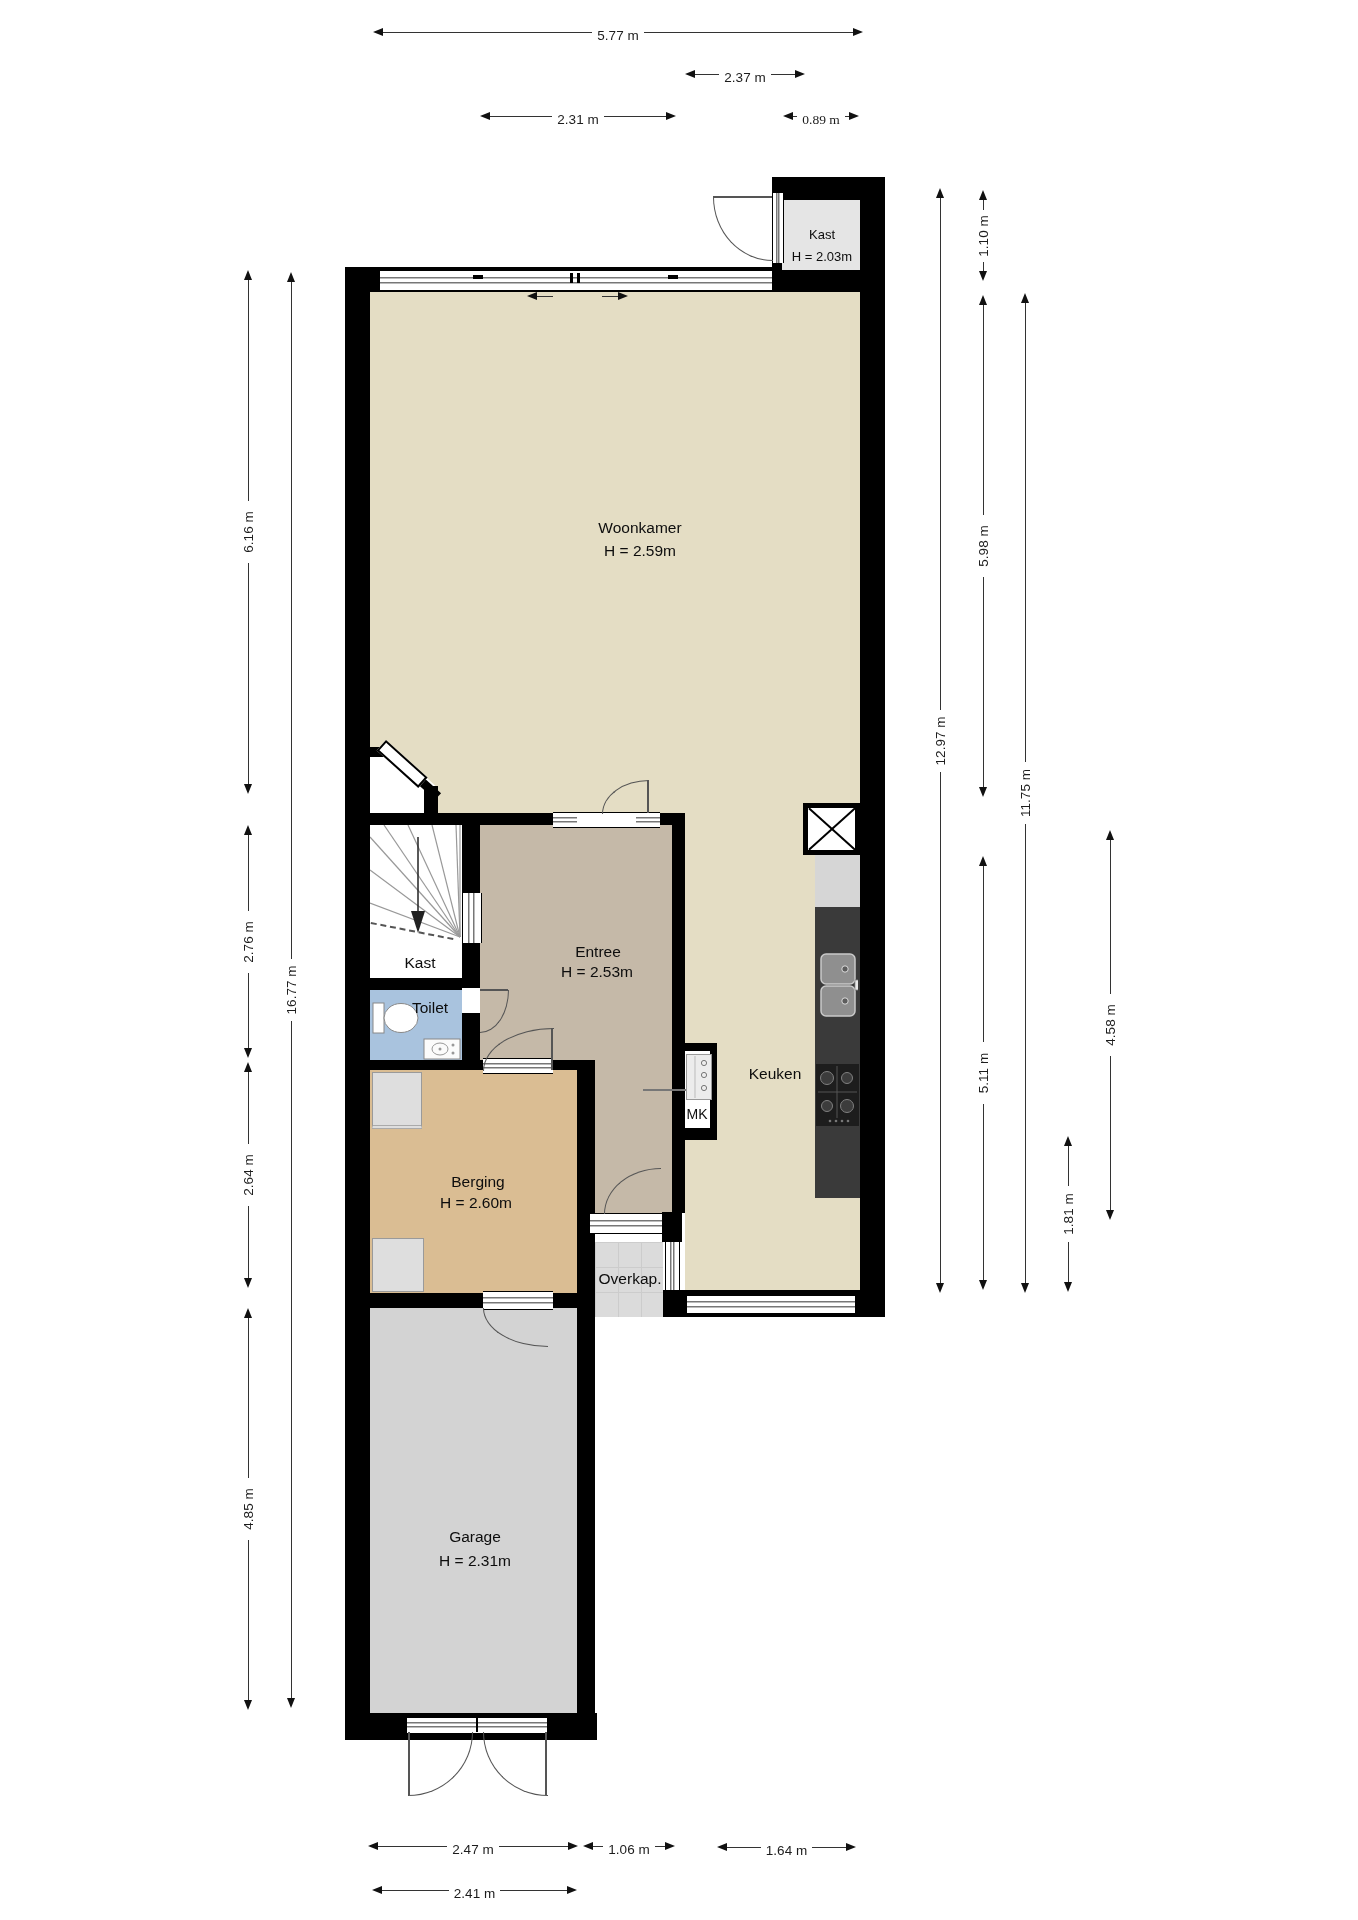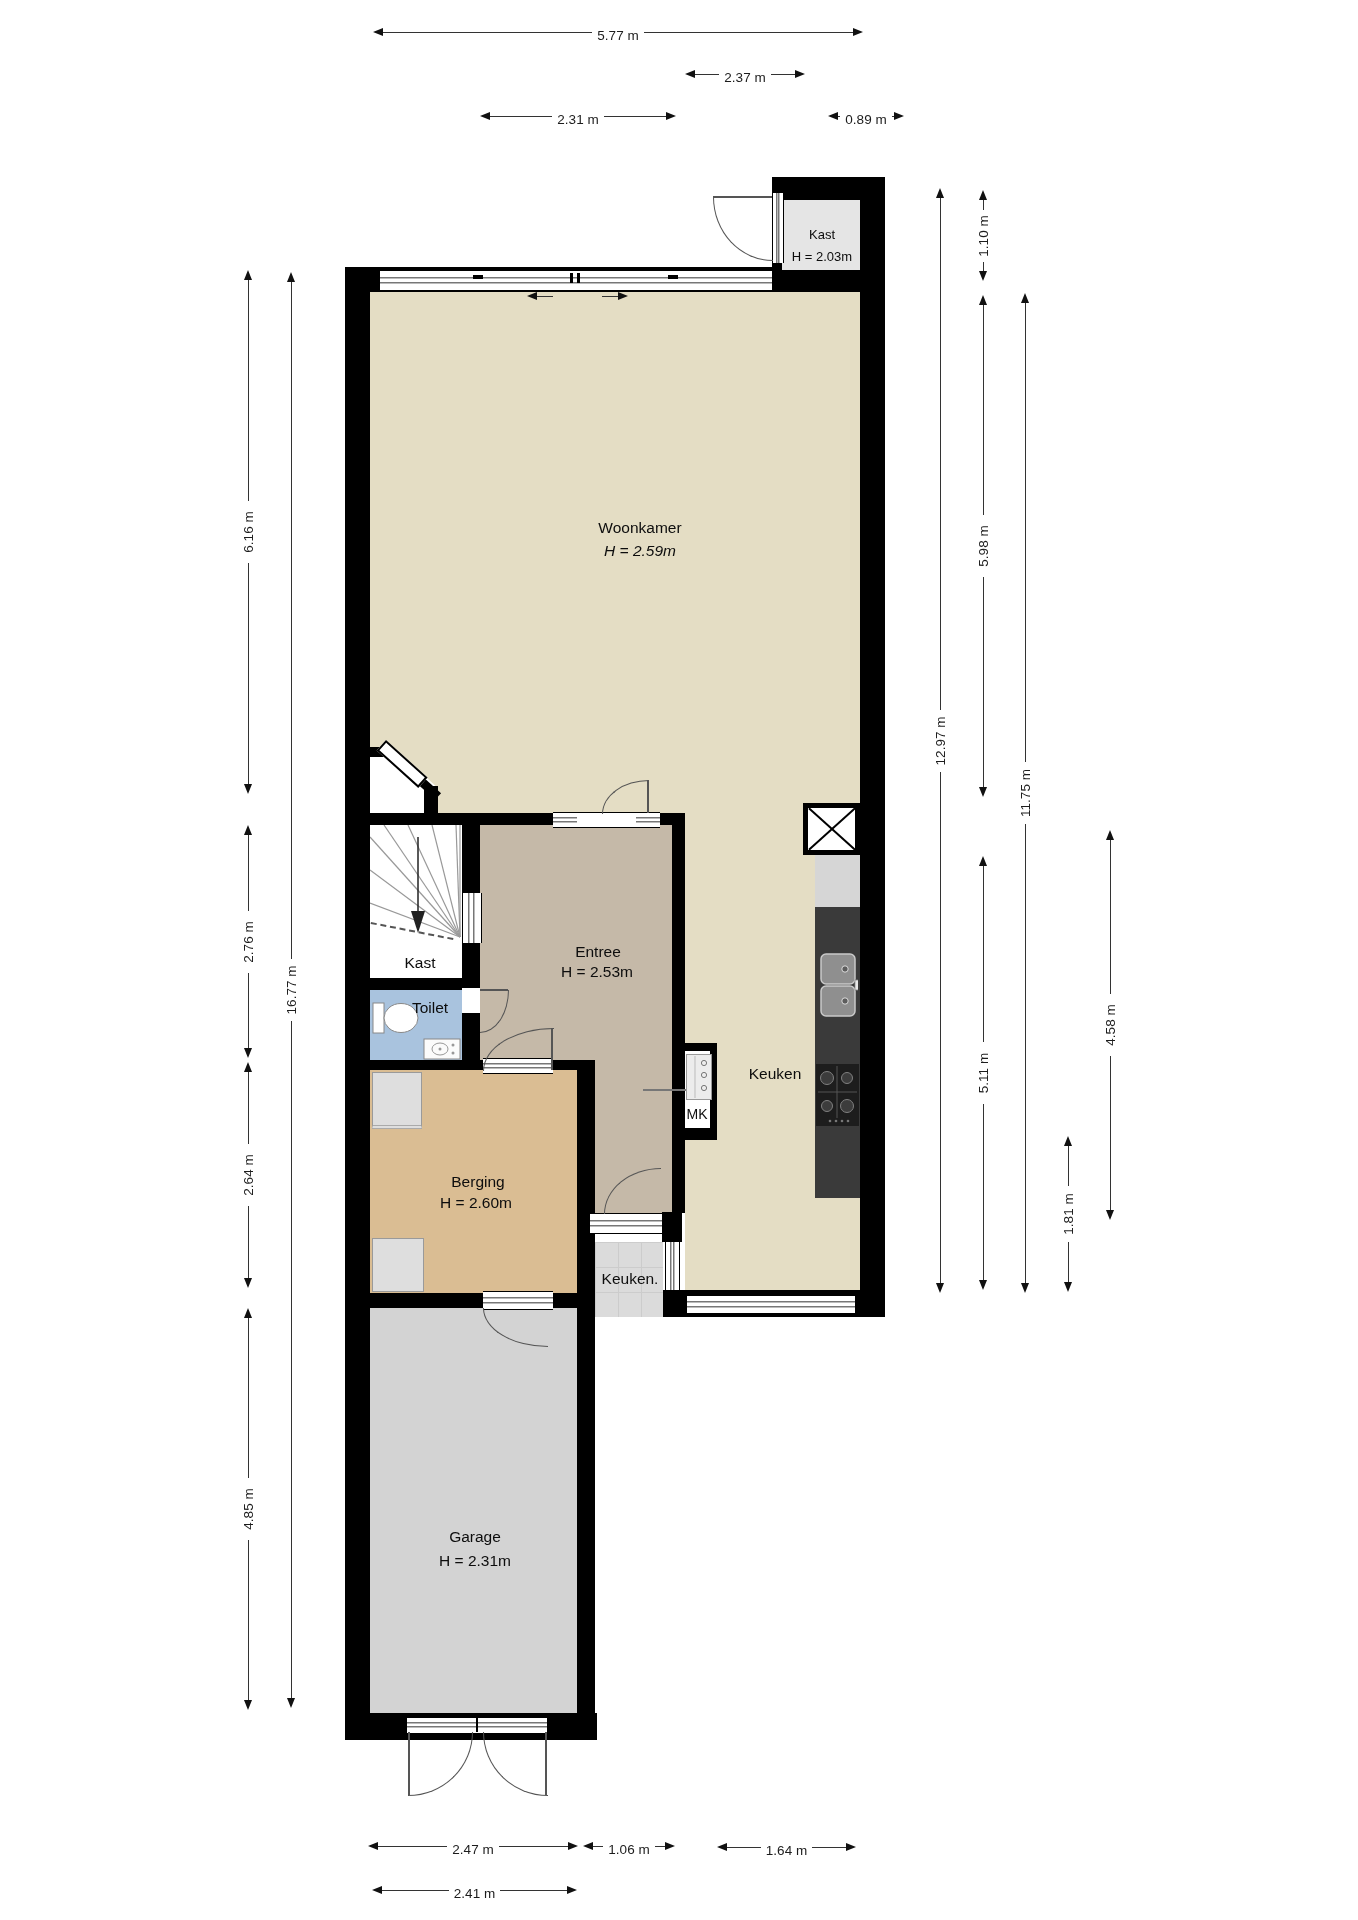--- a/index.html
+++ b/index.html
@@ -200,32 +200,32 @@
         <circle cx="18" cy="21" r="2.6"></circle>
         <circle cx="18" cy="34" r="2.6"></circle>
       </g>
   </svg>
   <div class="abs" style="left:643px;top:1089px;width:43px;height:1.5px;background:#777;"></div>
 
   <div class="appliance" style="left:372px;top:1072px;width:48px;height:52px;border-bottom:4px double #aaa;"></div>
   <div class="appliance" style="left:372px;top:1238px;width:50px;height:52px;"></div>
 
   <div class="room-label" style="left:640px;top:528px;">Woonkamer</div>
-  <div class="room-label" style="left:640px;top:551px;font-style:italic;">H = 2.59m</div>
+  <div class="room-label" style="left:640px;top:551px;">H = 2.59m</div>
   <div class="room-label small" style="left:822px;top:234px;">Kast</div>
   <div class="room-label small" style="left:822px;top:256px;">H = 2.03m</div>
   <div class="room-label" style="left:598px;top:952px;">Entree</div>
   <div class="room-label" style="left:597px;top:972px;">H = 2.53m</div>
   <div class="room-label" style="left:420px;top:963px;">Kast</div>
   <div class="room-label" style="left:430px;top:1008px;">Toilet</div>
   <div class="room-label" style="left:775px;top:1074px;">Keuken</div>
   <div class="room-label mid" style="left:697px;top:1114px;">MK</div>
   <div class="room-label" style="left:478px;top:1182px;">Berging</div>
   <div class="room-label" style="left:476px;top:1203px;">H = 2.60m</div>
-  <div class="room-label" style="left:630px;top:1279px;">Keuken.</div>
+  <div class="room-label" style="left:630px;top:1279px;">Overkap.</div>
   <div class="room-label" style="left:475px;top:1537px;">Garage</div>
   <div class="room-label" style="left:475px;top:1561px;">H = 2.31m</div>
 
   <div class="dim-h" style="left:373px;top:24px;width:490px;">
     <span class="ah ah-l"></span>
       <span class="ln"></span>
       <span class="tx">5.77 m</span>
       <span class="ln"></span>
       <span class="ah ah-r"></span>
   </div>
@@ -236,21 +236,21 @@
       <span class="ln"></span>
       <span class="ah ah-r"></span>
   </div>
   <div class="dim-h" style="left:480px;top:108px;width:196px;">
     <span class="ah ah-l"></span>
       <span class="ln"></span>
       <span class="tx">2.31 m</span>
       <span class="ln"></span>
       <span class="ah ah-r"></span>
   </div>
-  <div class="dim-h" style="left:828px;top:108px;width:76px;">
+  <div class="dim-h" style="left:783px;top:108px;width:76px;font-family:Liberation Serif, serif;">
     <span class="ah ah-l"></span>
       <span class="ln"></span>
       <span class="tx">0.89 m</span>
       <span class="ln"></span>
       <span class="ah ah-r"></span>
   </div>
 
   <div class="dim-h" style="left:368px;top:1838px;width:210px;">
     <span class="ah ah-l"></span>
       <span class="ln"></span>

